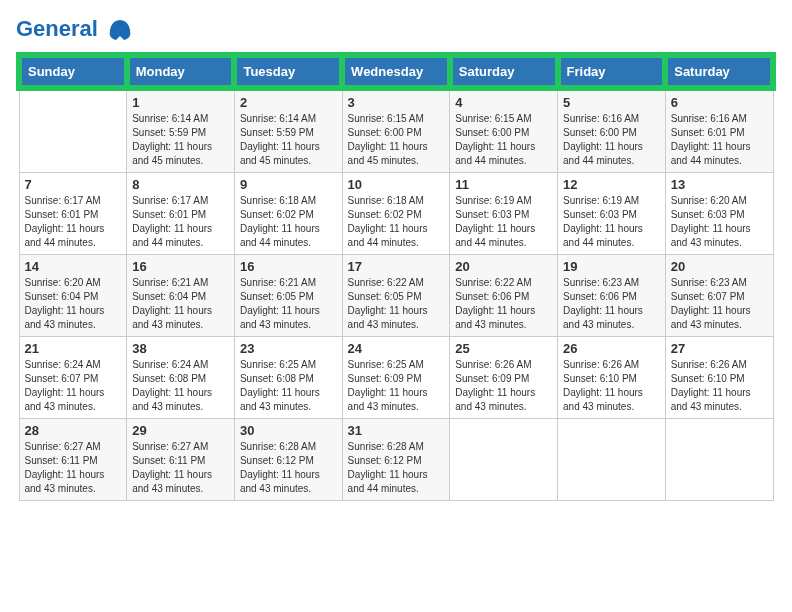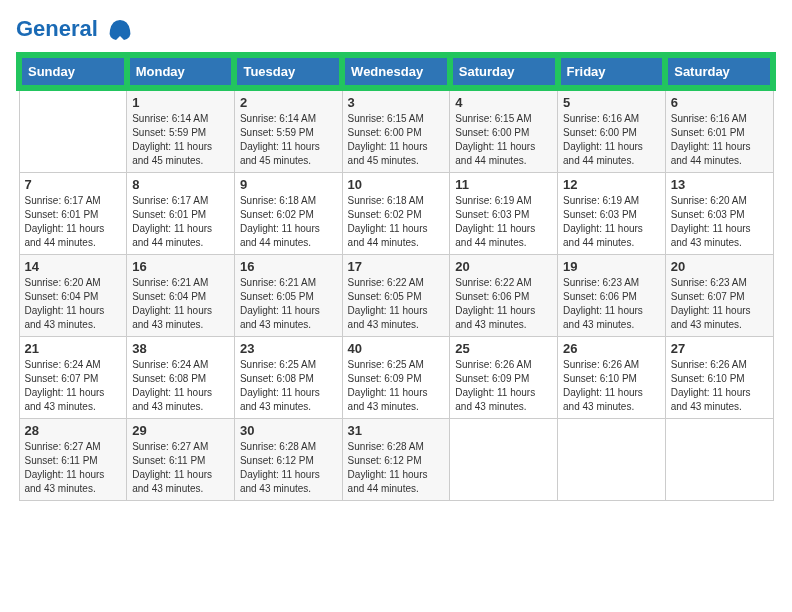--- a/index.html
+++ b/index.html
@@ -293,21 +293,21 @@
 and 43 minutes.</div>
         </td>
         <td>
           <span class="day-num">23</span>
           <div class="day-info" style="white-space: pre-line;">Sunrise: 6:25 AM
 Sunset: 6:08 PM
 Daylight: 11 hours
 and 43 minutes.</div>
         </td>
         <td>
-          <span class="day-num">40</span>
+          <span class="day-num">24</span>
           <div class="day-info" style="white-space: pre-line;">Sunrise: 6:25 AM
 Sunset: 6:09 PM
 Daylight: 11 hours
 and 43 minutes.</div>
         </td>
         <td>
           <span class="day-num">25</span>
           <div class="day-info" style="white-space: pre-line;">Sunrise: 6:26 AM
 Sunset: 6:09 PM
 Daylight: 11 hours

